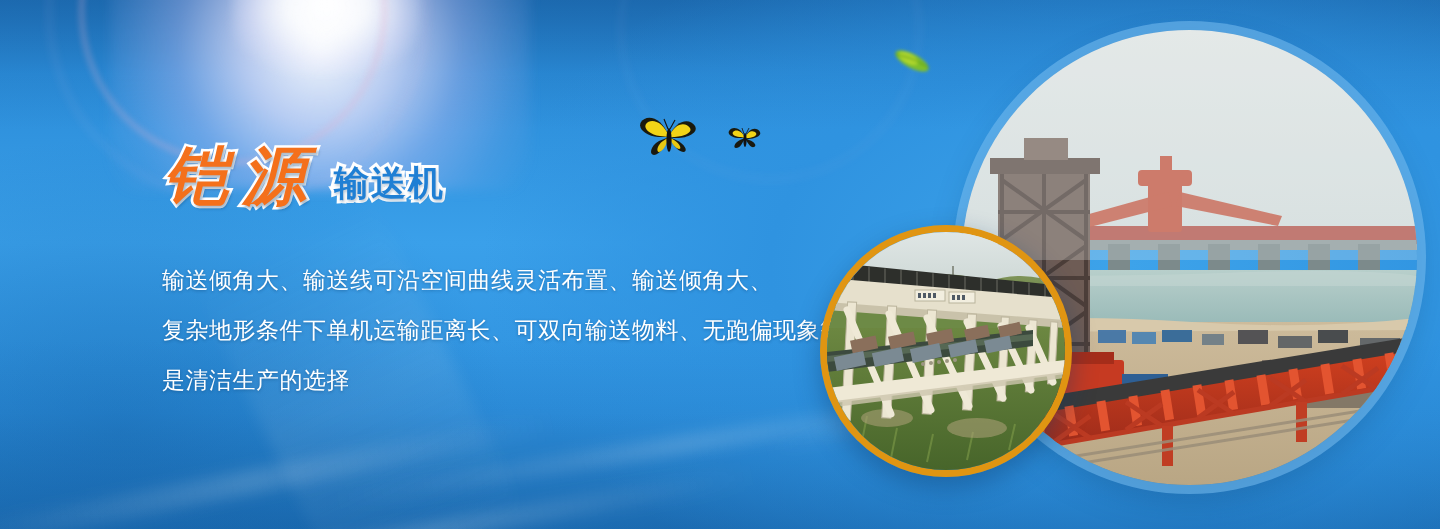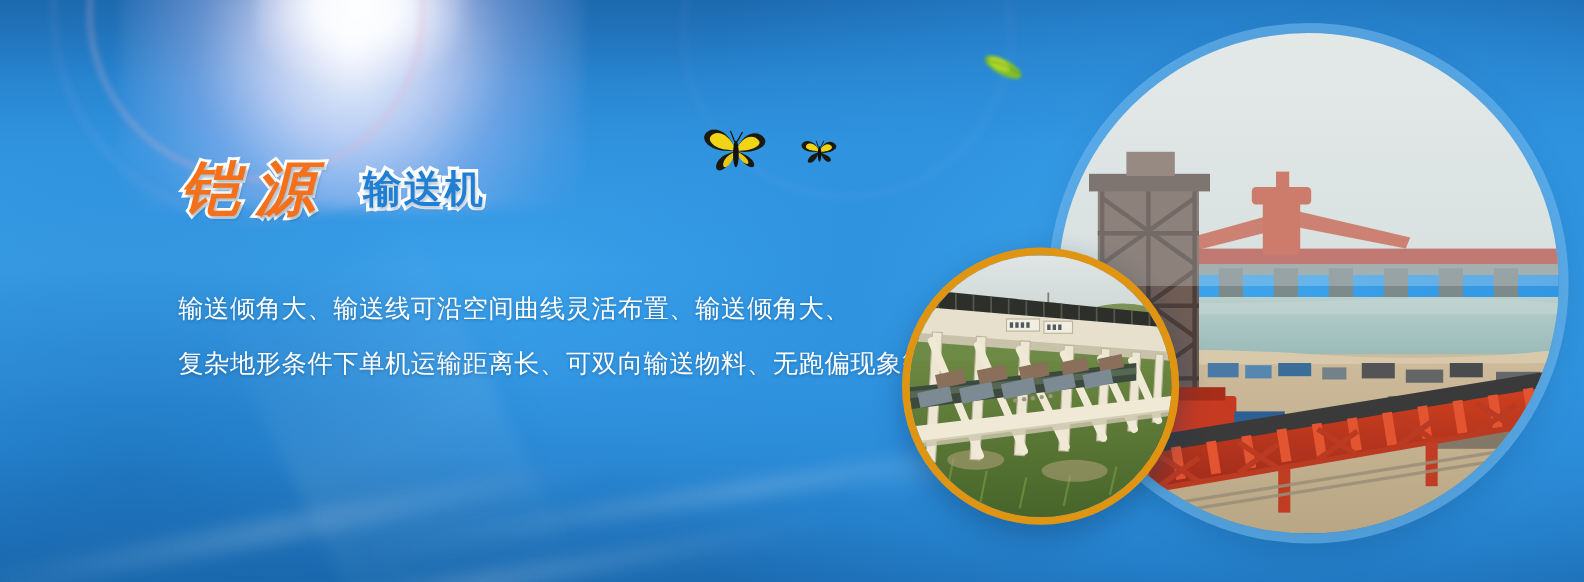--- a/index.html
+++ b/index.html
@@ -71,30 +71,30 @@
 
   
   .bfly{position:absolute;}
   .bfly-big{left:638px;top:110px;width:62px;height:52px;}
   .bfly-small{left:728px;top:123px;width:34px;height:28px;}
 
   
   .headline{position:absolute;left:160px;top:145px;display:flex;align-items:flex-end;}
   .brand{
     font-family:"Liberation Serif","DejaVu Serif",serif;
-    font-size:54px;line-height:1;font-weight:700;font-style:italic;
+    font-size:64px;line-height:1;font-weight:700;font-style:italic;
     color:#f4701b;
     letter-spacing:14px;
     padding:0 6px 0 4px;
     -webkit-text-stroke:5px #ffffff;
     paint-order:stroke fill;
     text-shadow:2px 3px 3px rgba(10,60,110,.35);
   }
   .brand-sub{
-    margin-left:24px;margin-bottom:9px;
+    margin-left:8px;margin-bottom:9px;
     font-size:35px;font-weight:700;line-height:1;
     color:#1f7fd4;letter-spacing:2px;
     -webkit-text-stroke:6px #ffffff;
     paint-order:stroke fill;
     text-shadow:1px 2px 3px rgba(10,60,110,.30);
   }
 
   
   .copy{position:absolute;left:162px;top:255px;width:800px;}
   .copy .ln{
@@ -177,20 +177,21 @@
   </svg>
 
   <div class="headline">
     <span class="brand">铠源</span>
     <span class="brand-sub">输送机</span>
   </div>
 
   <div class="copy">
     <div class="ln">输送倾角大、输送线可沿空间曲线灵活布置、输送倾角大、</div>
     <div class="ln">复杂地形条件下单机运输距离长、可双向输送物料、无跑偏现象等特点，</div>
+    <div class="ln">是清洁生产的选择</div>
   </div>
 
   <div class="circle-big">
     <div class="photo">
       <svg viewBox="0 0 455 455" preserveAspectRatio="xMidYMid slice">
         <defs>
           <linearGradient id="pskyG" x1="0" y1="0" x2="0" y2="1">
             <stop offset="0" stop-color="#e3e7e6"></stop>
               <stop offset="1" stop-color="#d3dcdc"></stop>
           </linearGradient>

